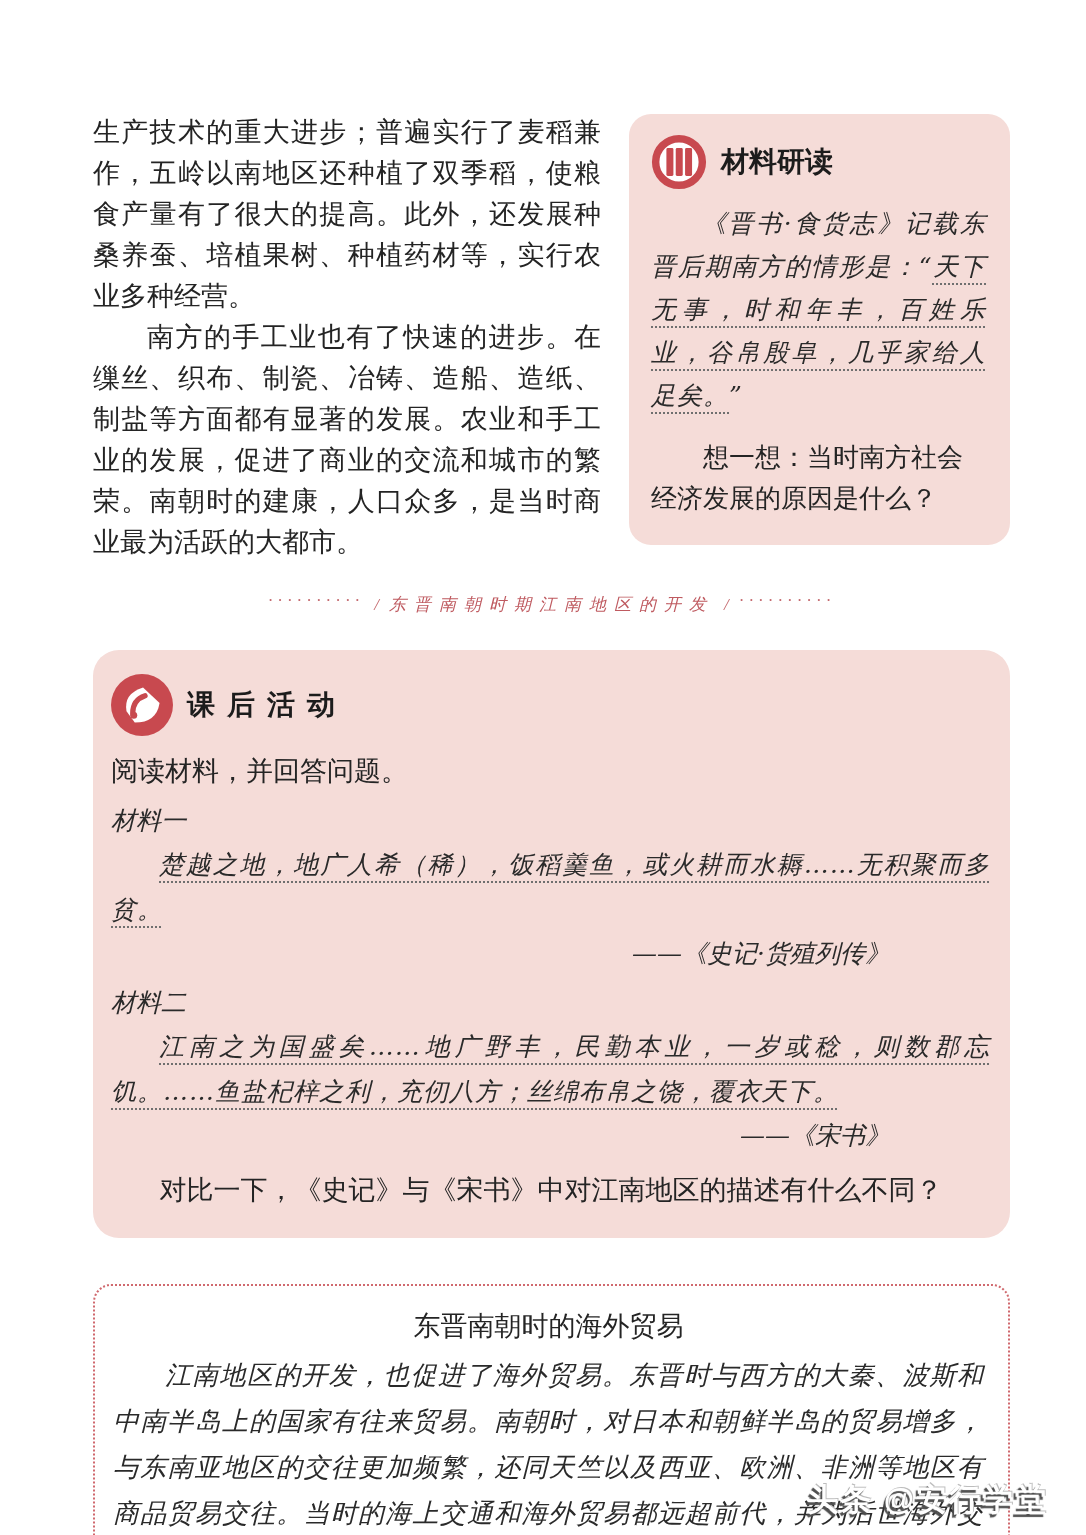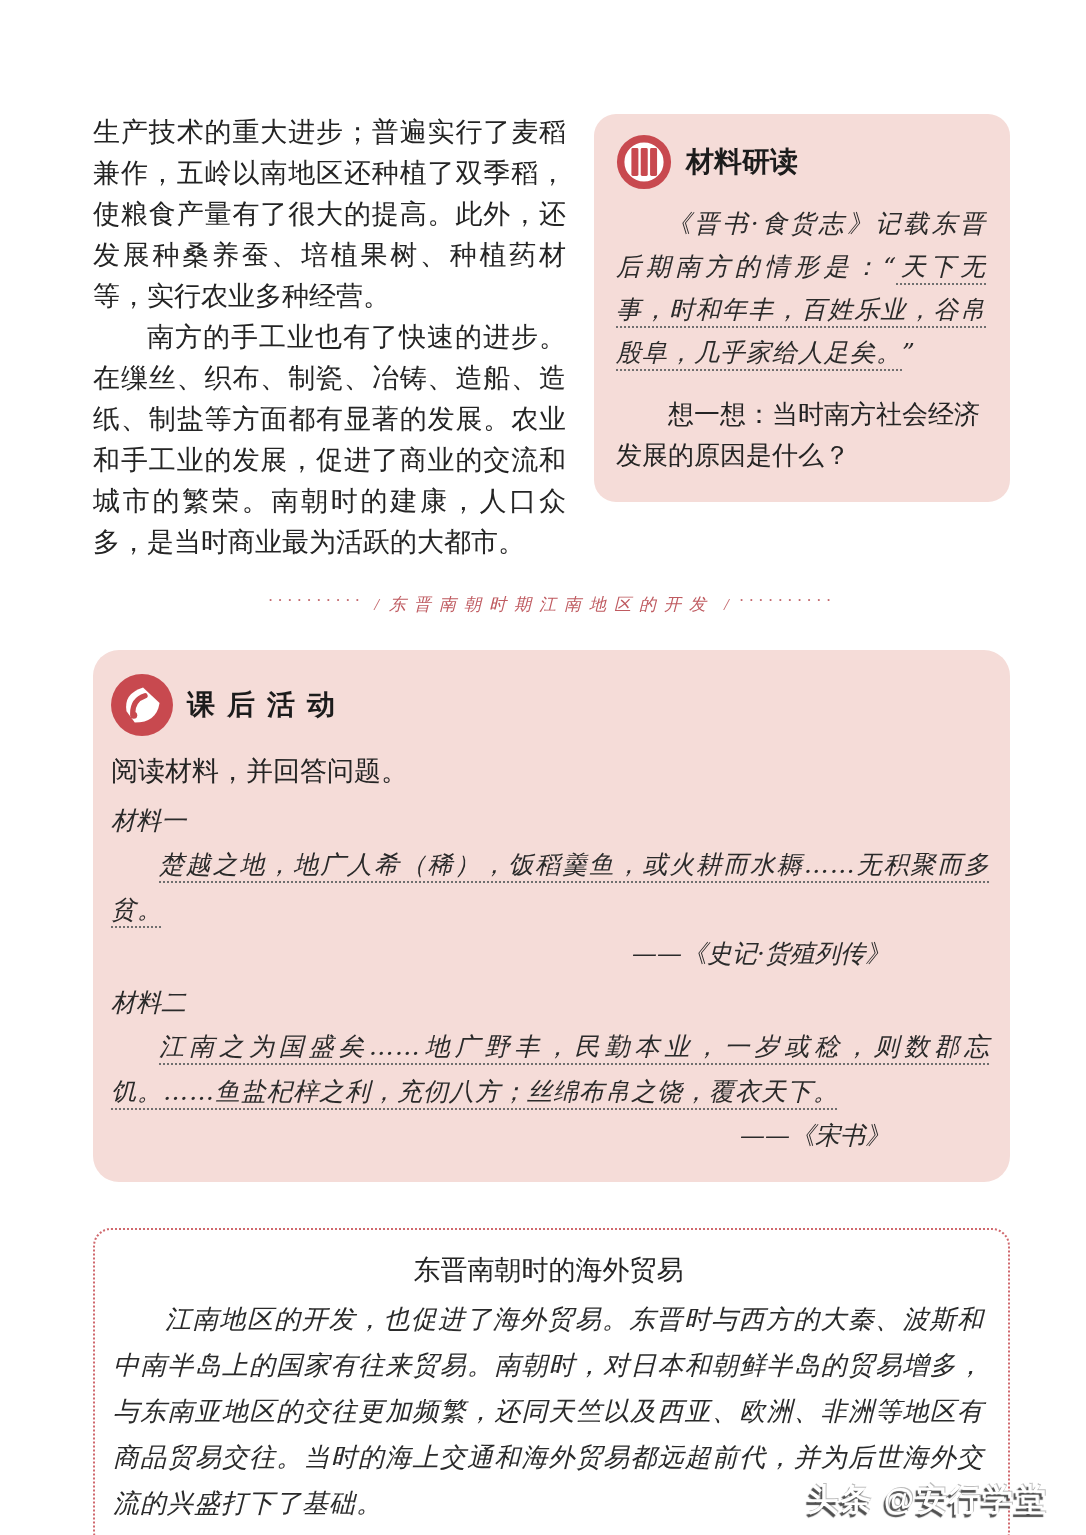--- a/index.html
+++ b/index.html
@@ -25,21 +25,21 @@
   }
   .body-text.indent { text-indent: 2em; }
 
   
   .panel {
     background: #f5dcd8;
     border-radius: 22px;
   }
   .material-box {
     float: right;
-    width: 416px;
+    width: 381px;
     margin: 2px 0 16px 28px;
     padding: 20px 24px 26px 22px;
   }
   .box-header {
     display: flex;
     align-items: center;
     gap: 14px;
   }
   .box-header .icon-wrap { flex: 0 0 auto; display: inline-flex; }
   .box-title {
@@ -224,20 +224,21 @@
       <p class="activity-intro">阅读材料，并回答问题。</p>
 
       <p class="kai mat-label">材料一</p>
       <p class="kai mat-quote"><span class="dotted-u">楚越之地，地广人希（稀），饭稻羹鱼，或火耕而水耨……无积聚而多贫。</span></p>
       <p class="kai mat-source">——《史记·货殖列传》</p>
 
       <p class="kai mat-label">材料二</p>
       <p class="kai mat-quote"><span class="dotted-u">江南之为国盛矣……地广野丰，民勤本业，一岁或稔，则数郡忘饥。……鱼盐杞梓之利，充仞八方；丝绵布帛之饶，覆衣天下。</span></p>
       <p class="kai mat-source">——《宋书》</p>
 
+      <p class="activity-question">对比一下，《史记》与《宋书》中对江南地区的描述有什么不同？</p>
     </section>
 
     <section class="knowledge-box">
       <p class="knowledge-subtitle">东晋南朝时的海外贸易</p>
       <p class="kai knowledge-body">江南地区的开发，也促进了海外贸易。东晋时与西方的大秦、波斯和中南半岛上的国家有往来贸易。南朝时，对日本和朝鲜半岛的贸易增多，与东南亚地区的交往更加频繁，还同天竺以及西亚、欧洲、非洲等地区有商品贸易交往。当时的海上交通和海外贸易都远超前代，并为后世海外交流的兴盛打下了基础。</p>
     </section>
 
   </div>
 
   <div class="watermark">头条 @安行学堂</div>

